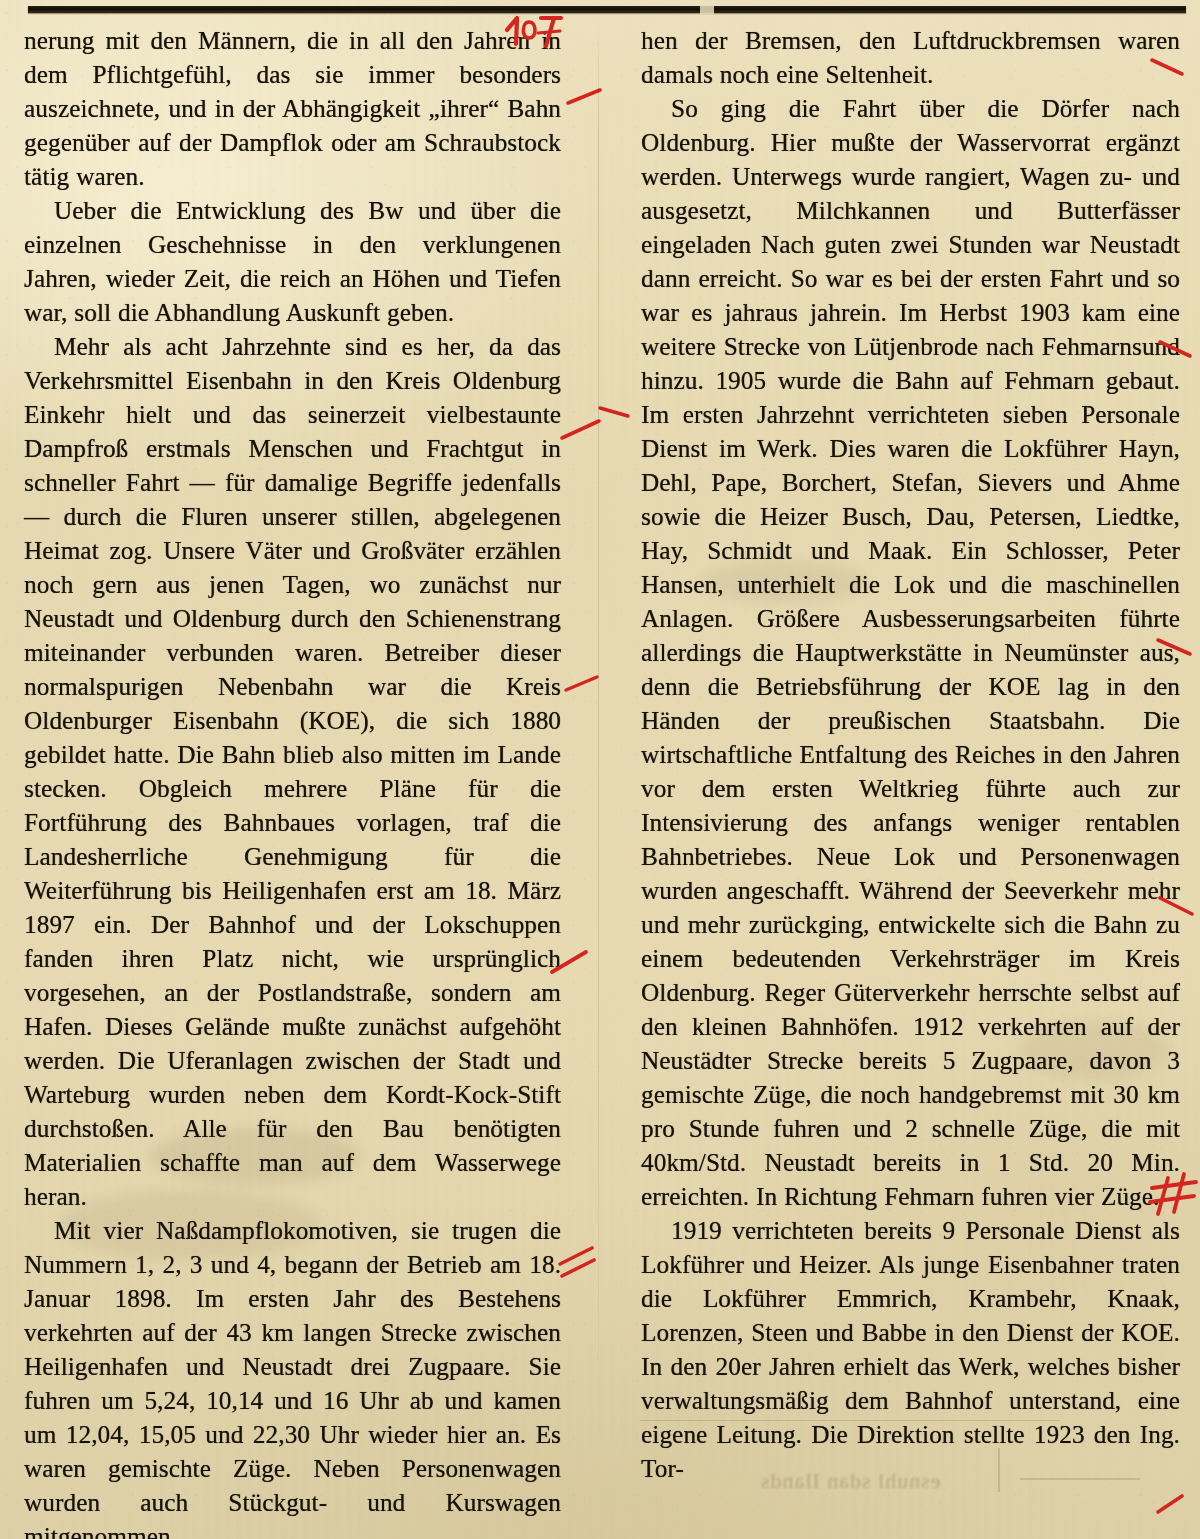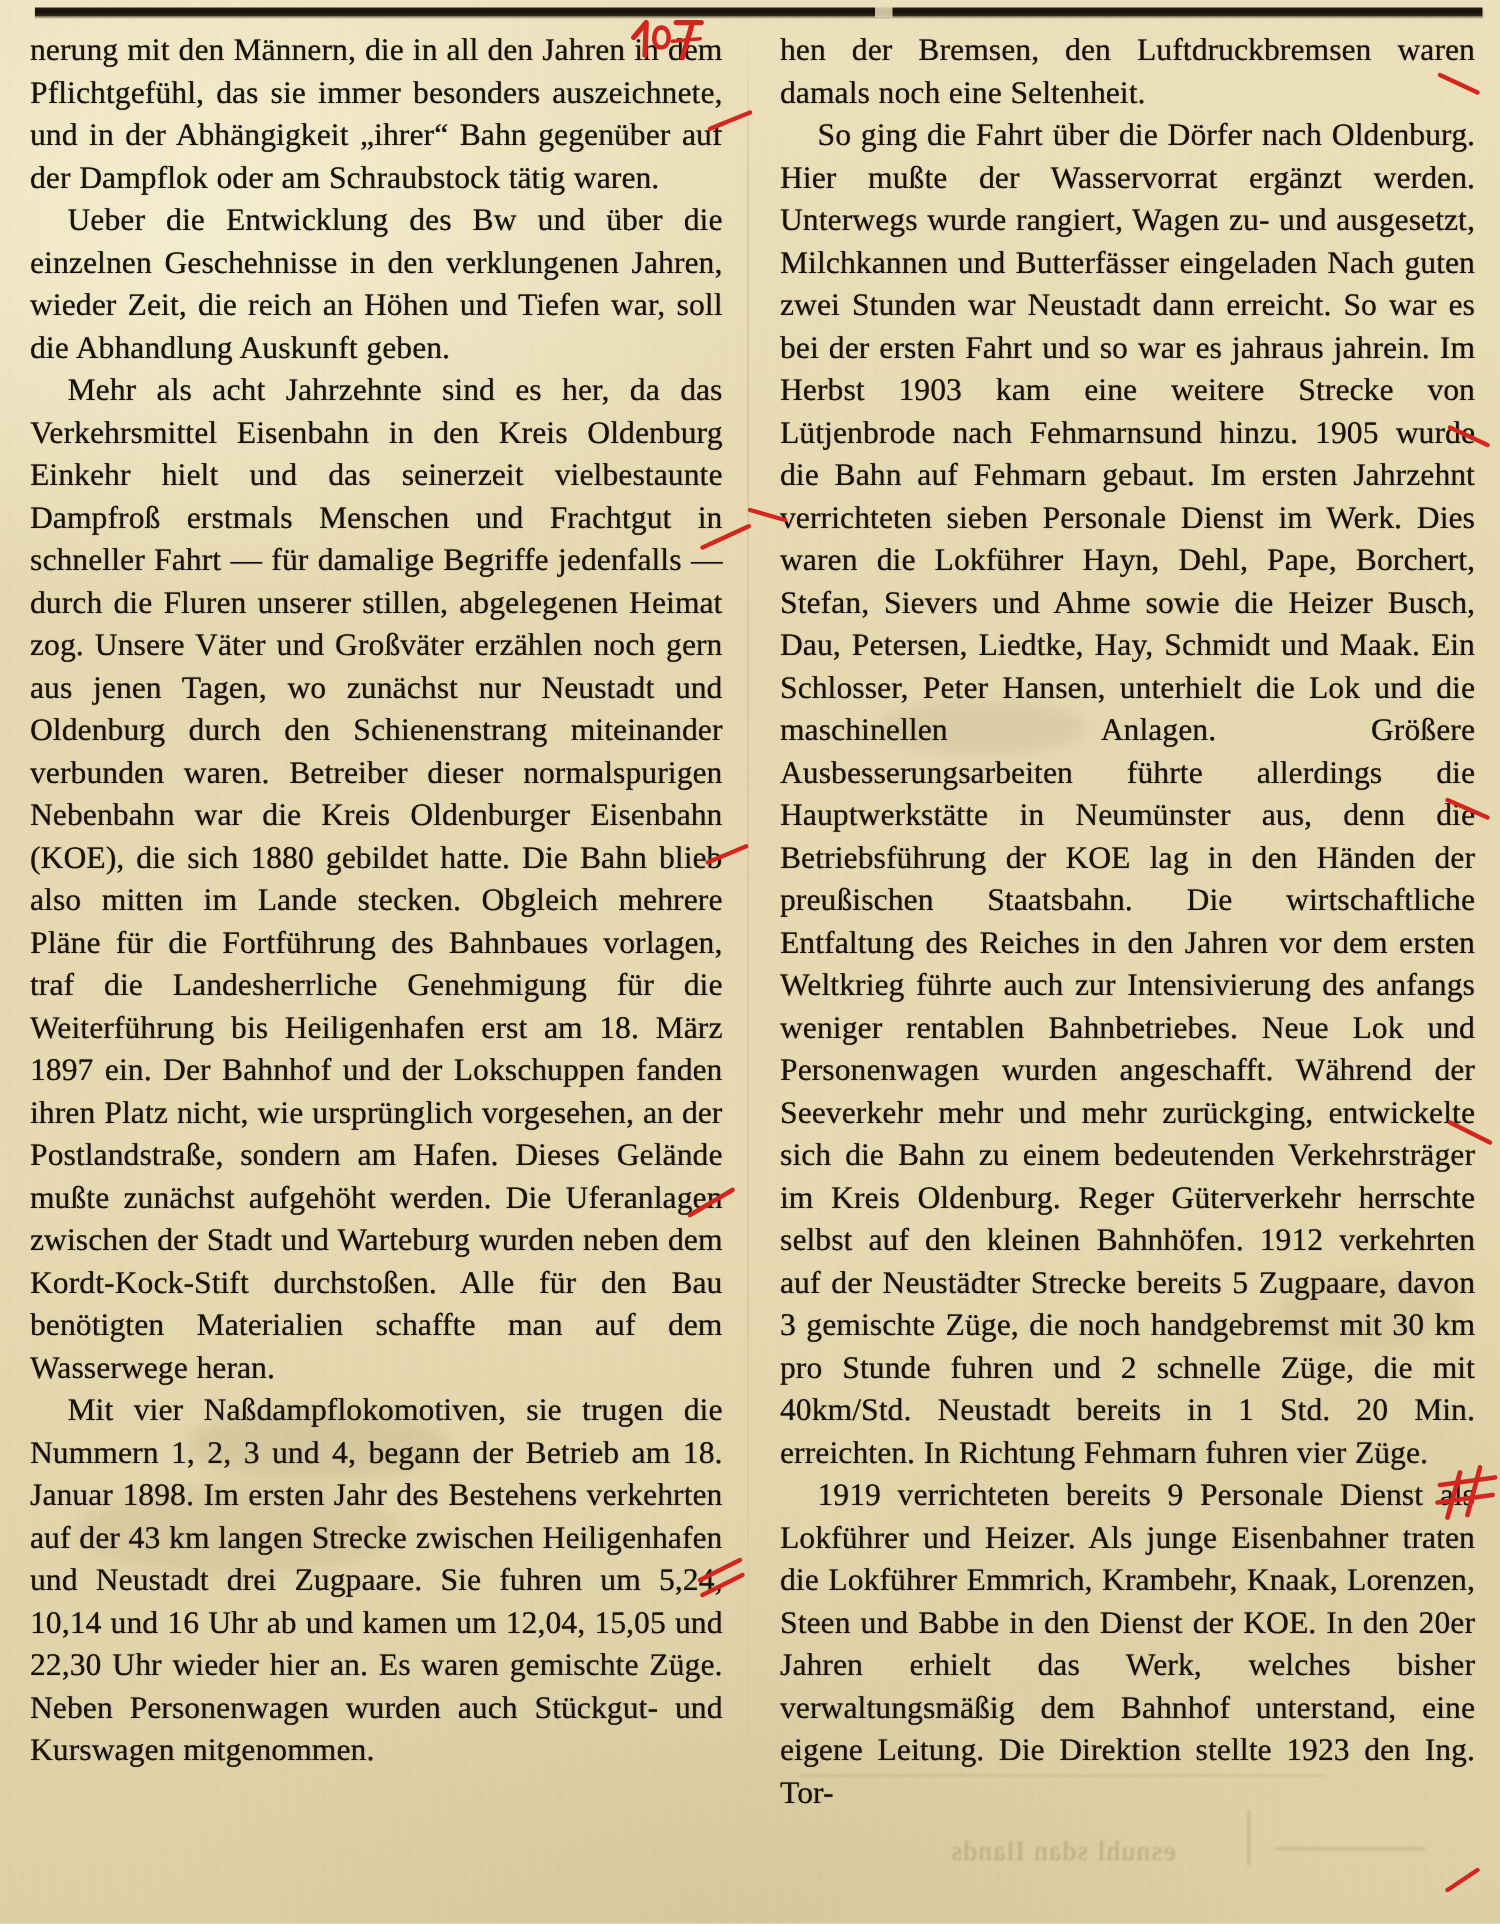--- a/index.html
+++ b/index.html
@@ -98,21 +98,21 @@
     display: flex;
     z-index: 6;
   }
 
   .column {
     box-sizing: border-box;
     width: 600px;
     padding: 24px 22px 0 24px;
   }
 
-  .col-right { padding-right: 20px; }
+  .col-right { padding-right: 20px; margin-left: 34px; }
 
   p.para {
     margin: 0;
     padding: 0;
     color: #16120b;
     font-size: 25.2px;
     line-height: 34px;
     text-align: justify;
     text-align-last: left;
     word-spacing: 0.5px;

